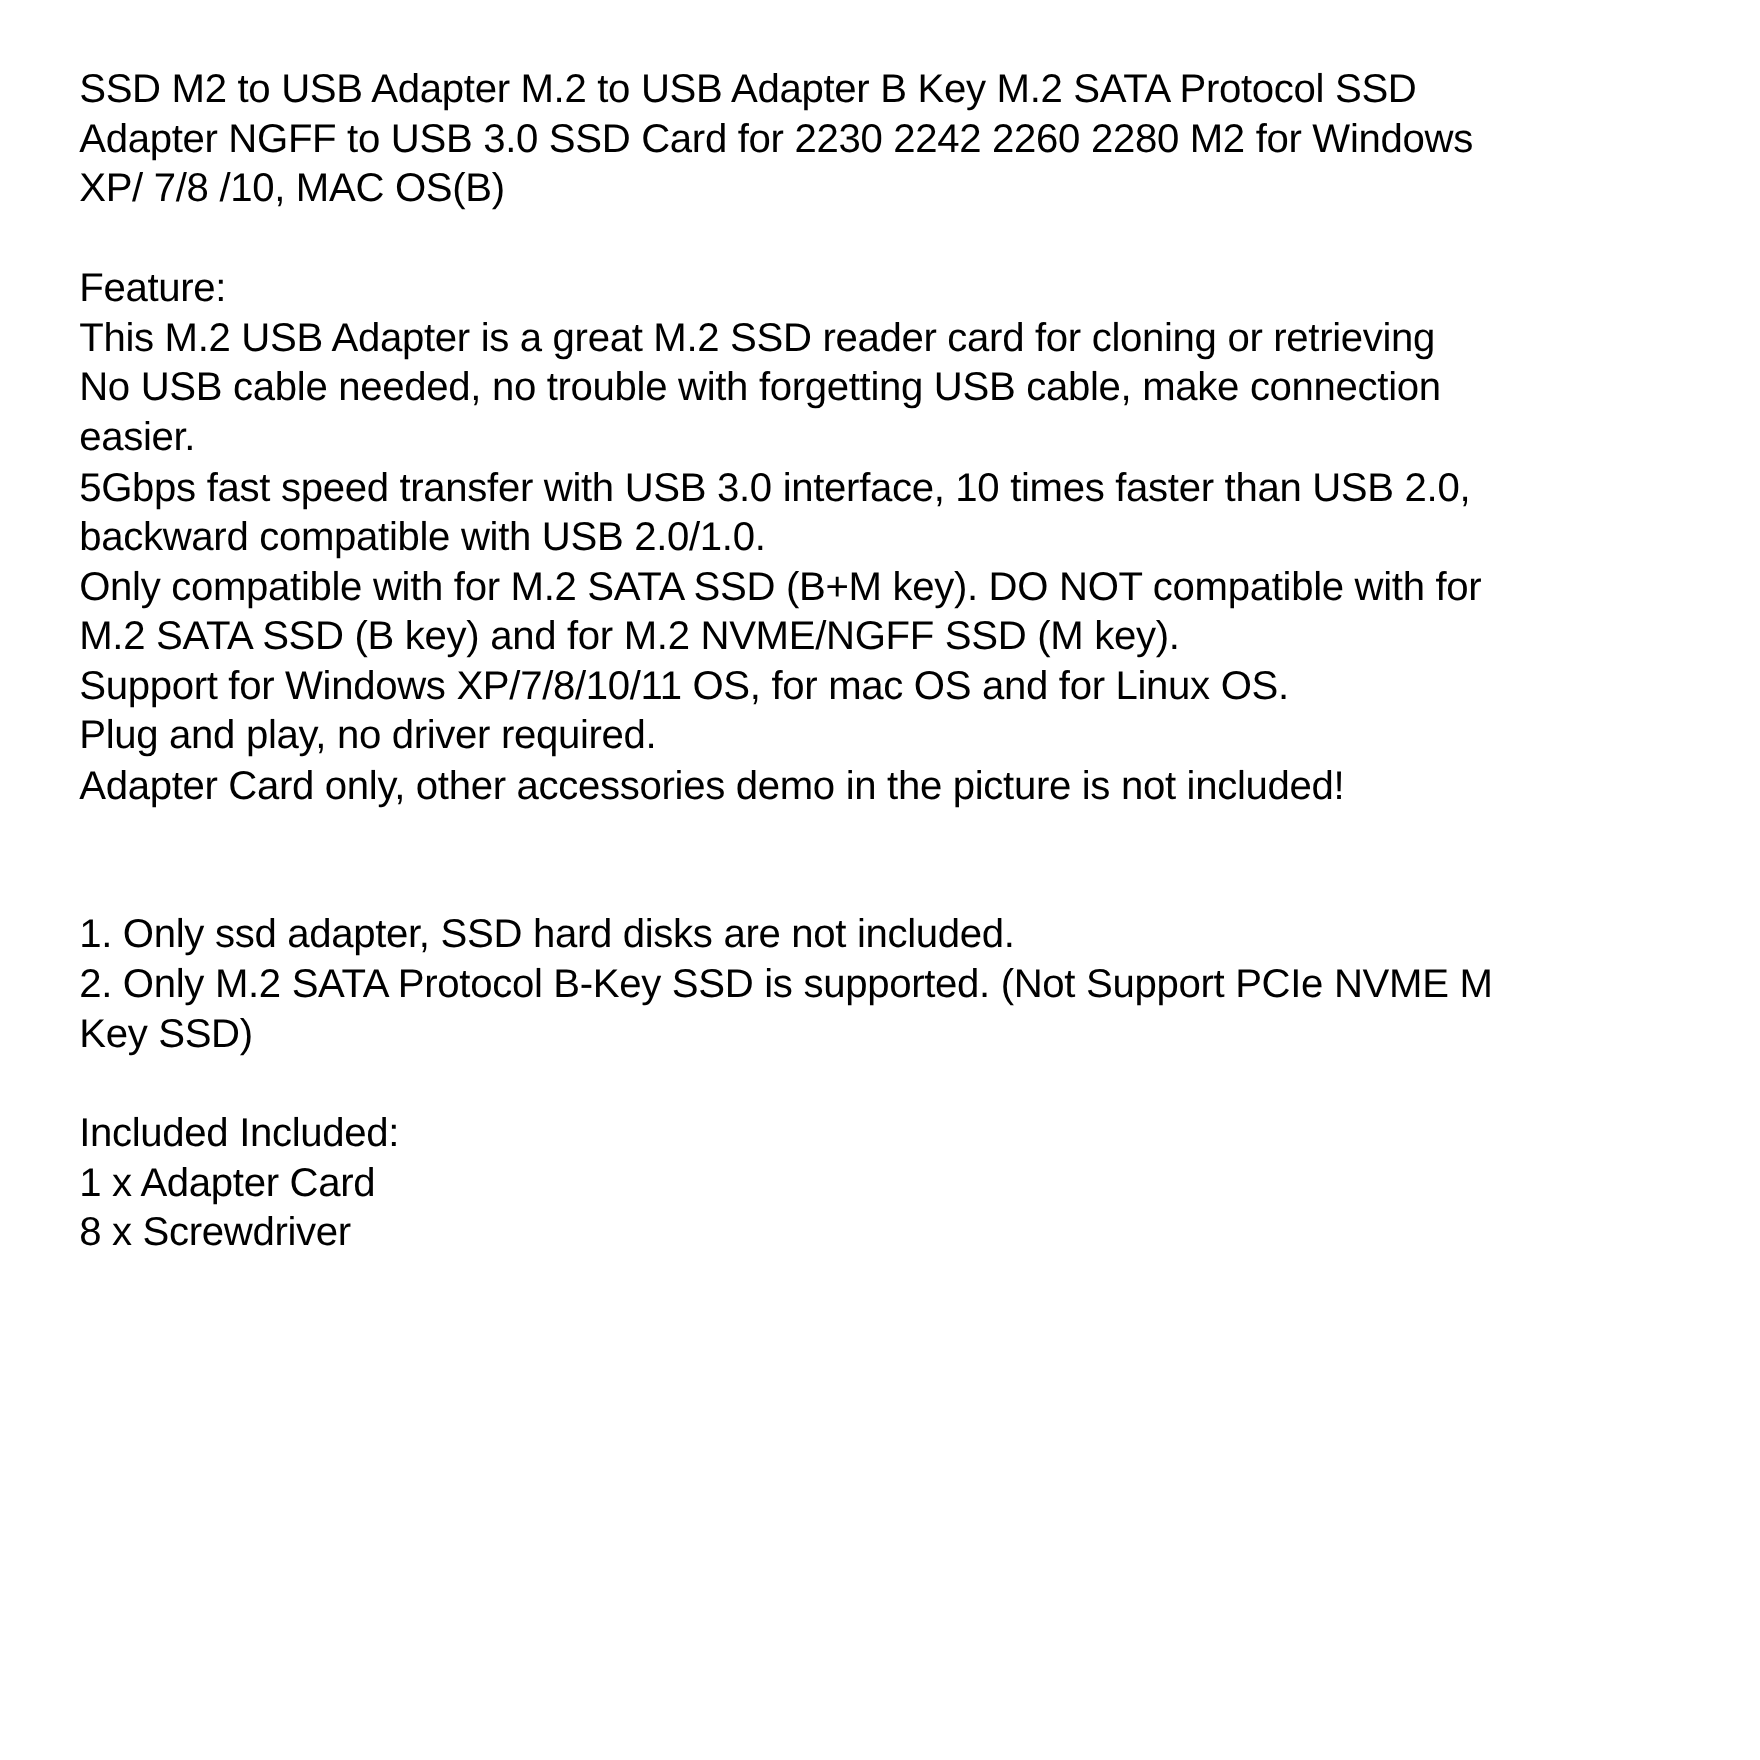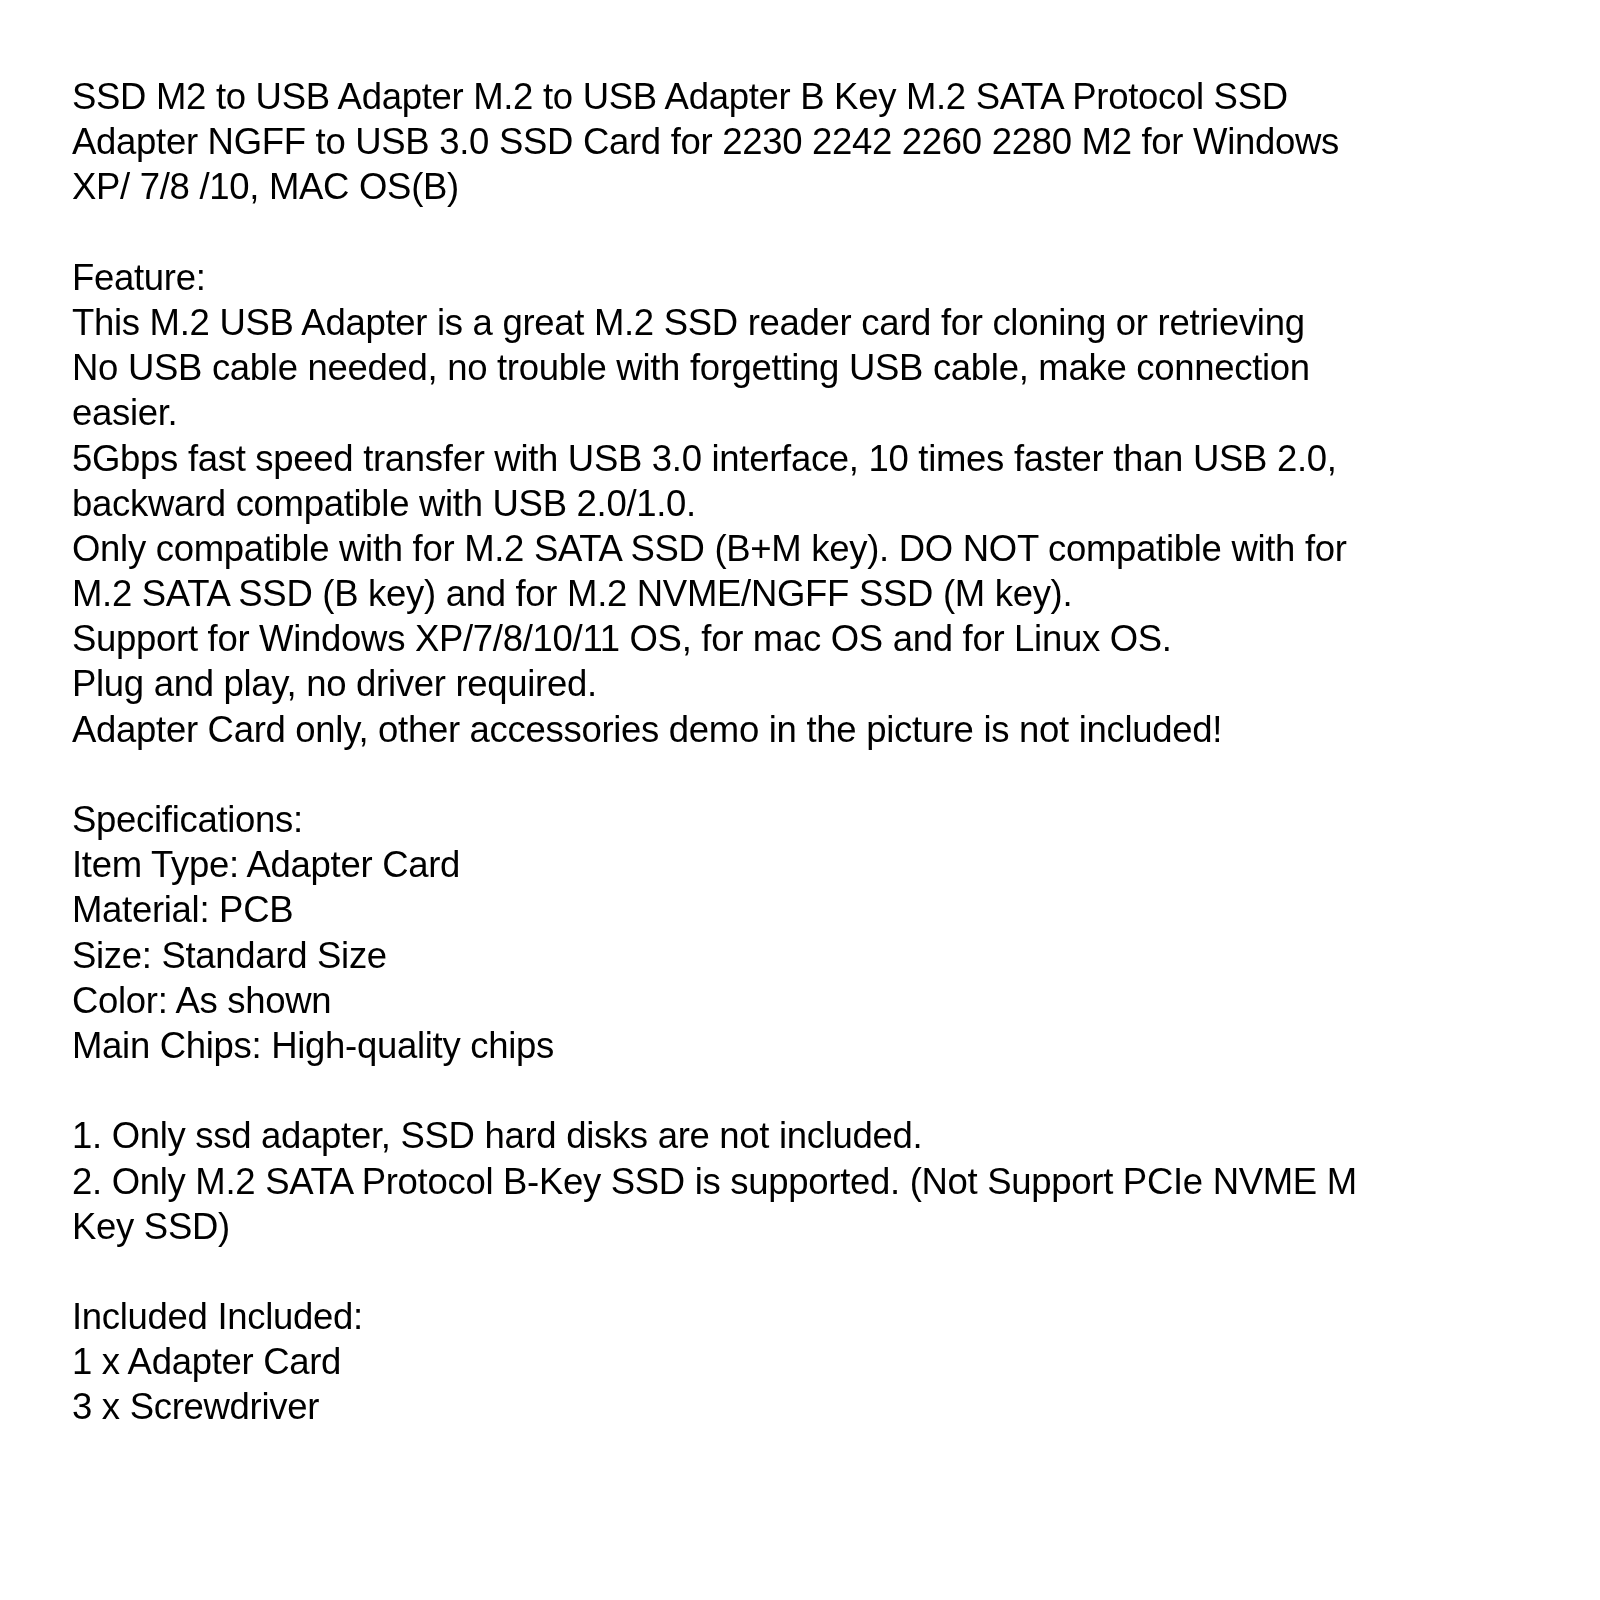--- a/index.html
+++ b/index.html
@@ -1,18 +1,18 @@
 <!DOCTYPE html>
 <html><head>
   <meta charset="utf-8">
   <style>
     html, body { margin: 0; padding: 0; background: #ffffff; }
     body { width: 1600px; height: 1600px; overflow: hidden; position: relative; }
     .doc {
-      position: absolute; left: 72px; top: 74px; width: 1460px;
+      position: absolute; left: 72px; top: 58px; width: 1460px;
       font-family: "Liberation Sans", sans-serif;
       font-size: 36.5px; line-height: 45.2px; color: #000000;
       letter-spacing: -0.3px;
     }
     .line { white-space: nowrap; display: block; height: 45.2px; }
     .blank { height: 45.2px; }
   </style>
 </head>
 <body>
 
@@ -32,35 +32,27 @@
     <span class="line">5Gbps fast speed transfer with USB 3.0 interface, 10 times faster than USB 2.0,</span>
     <span class="line">backward compatible with USB 2.0/1.0.</span>
     <span class="line">Only compatible with for M.2 SATA SSD (B+M key). DO NOT compatible with for</span>
     <span class="line">M.2 SATA SSD (B key) and for M.2 NVME/NGFF SSD (M key).</span>
     <span class="line">Support for Windows XP/7/8/10/11 OS, for mac OS and for Linux OS.</span>
     <span class="line">Plug and play, no driver required.</span>
     <span class="line">Adapter Card only, other accessories demo in the picture is not included!</span>
   </div>
   <div class="blank"></div>
 
-  <div>
-    <span class="line">Specifications:</span>
-    <span class="line">Item Type: Adapter Card</span>
-    <span class="line">Material: PCB</span>
-    <span class="line">Size: Standard Size</span>
-    <span class="line">Color: As shown</span>
-    <span class="line">Main Chips: High-quality chips</span>
-  </div>
   <div class="blank"></div>
 
   <div>
     <span class="line">1. Only ssd adapter, SSD hard disks are not included.</span>
     <span class="line">2. Only M.2 SATA Protocol B-Key SSD is supported. (Not Support PCIe NVME M</span>
     <span class="line">Key SSD)</span>
   </div>
   <div class="blank"></div>
 
   <div>
     <span class="line">Included Included:</span>
     <span class="line">1 x Adapter Card</span>
-    <span class="line">3 x Screwdriver</span>
+    <span class="line">8 x Screwdriver</span>
   </div>
 </div>
 
 </body></html>

